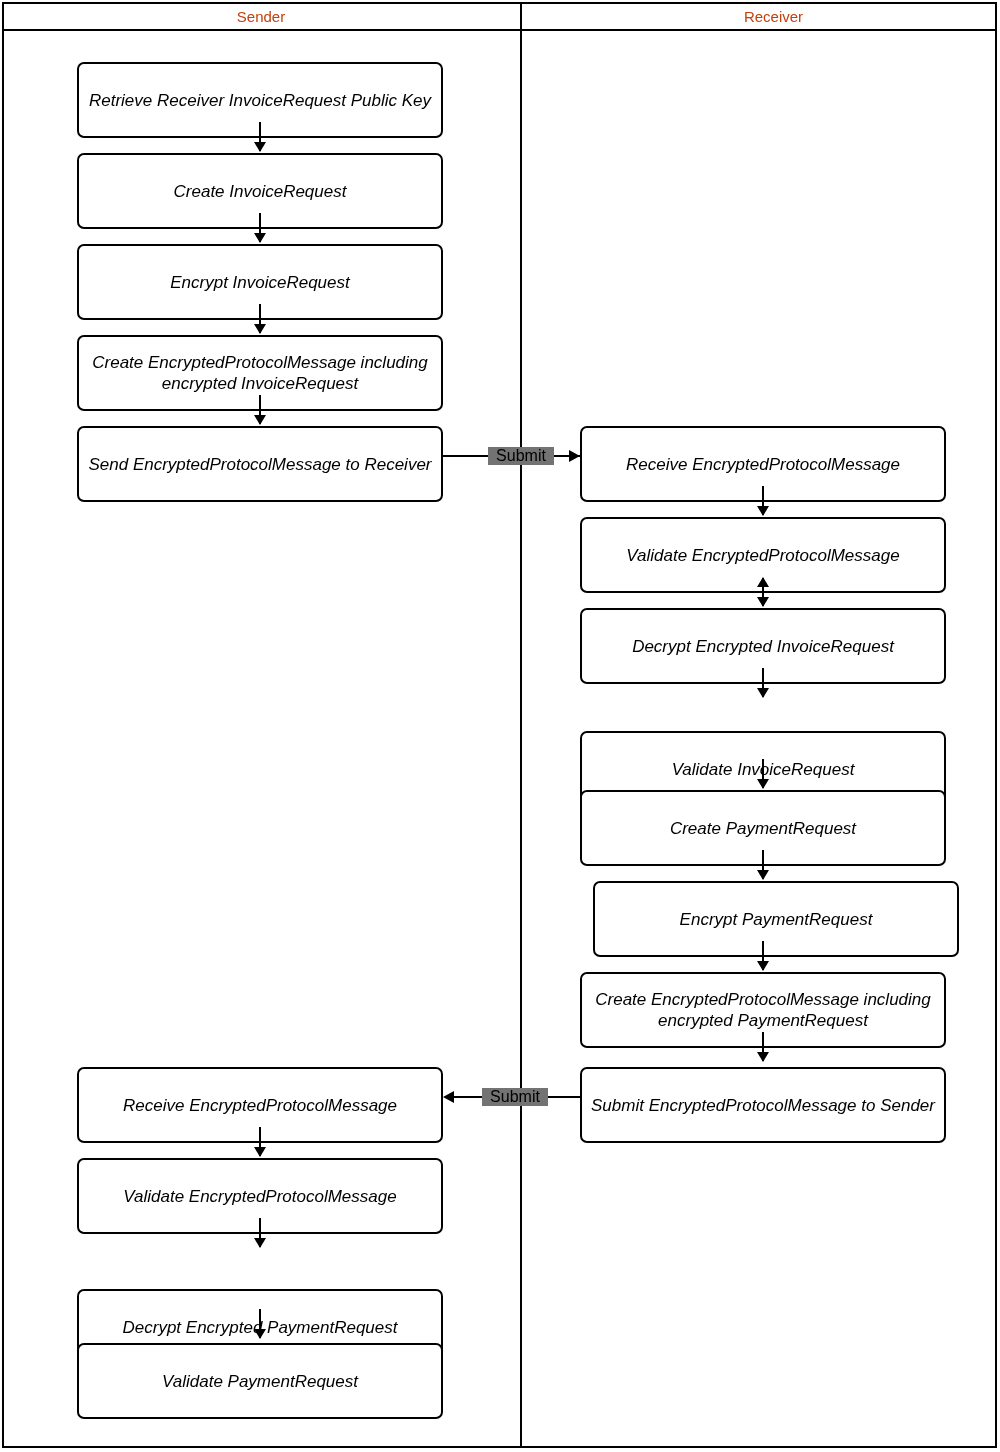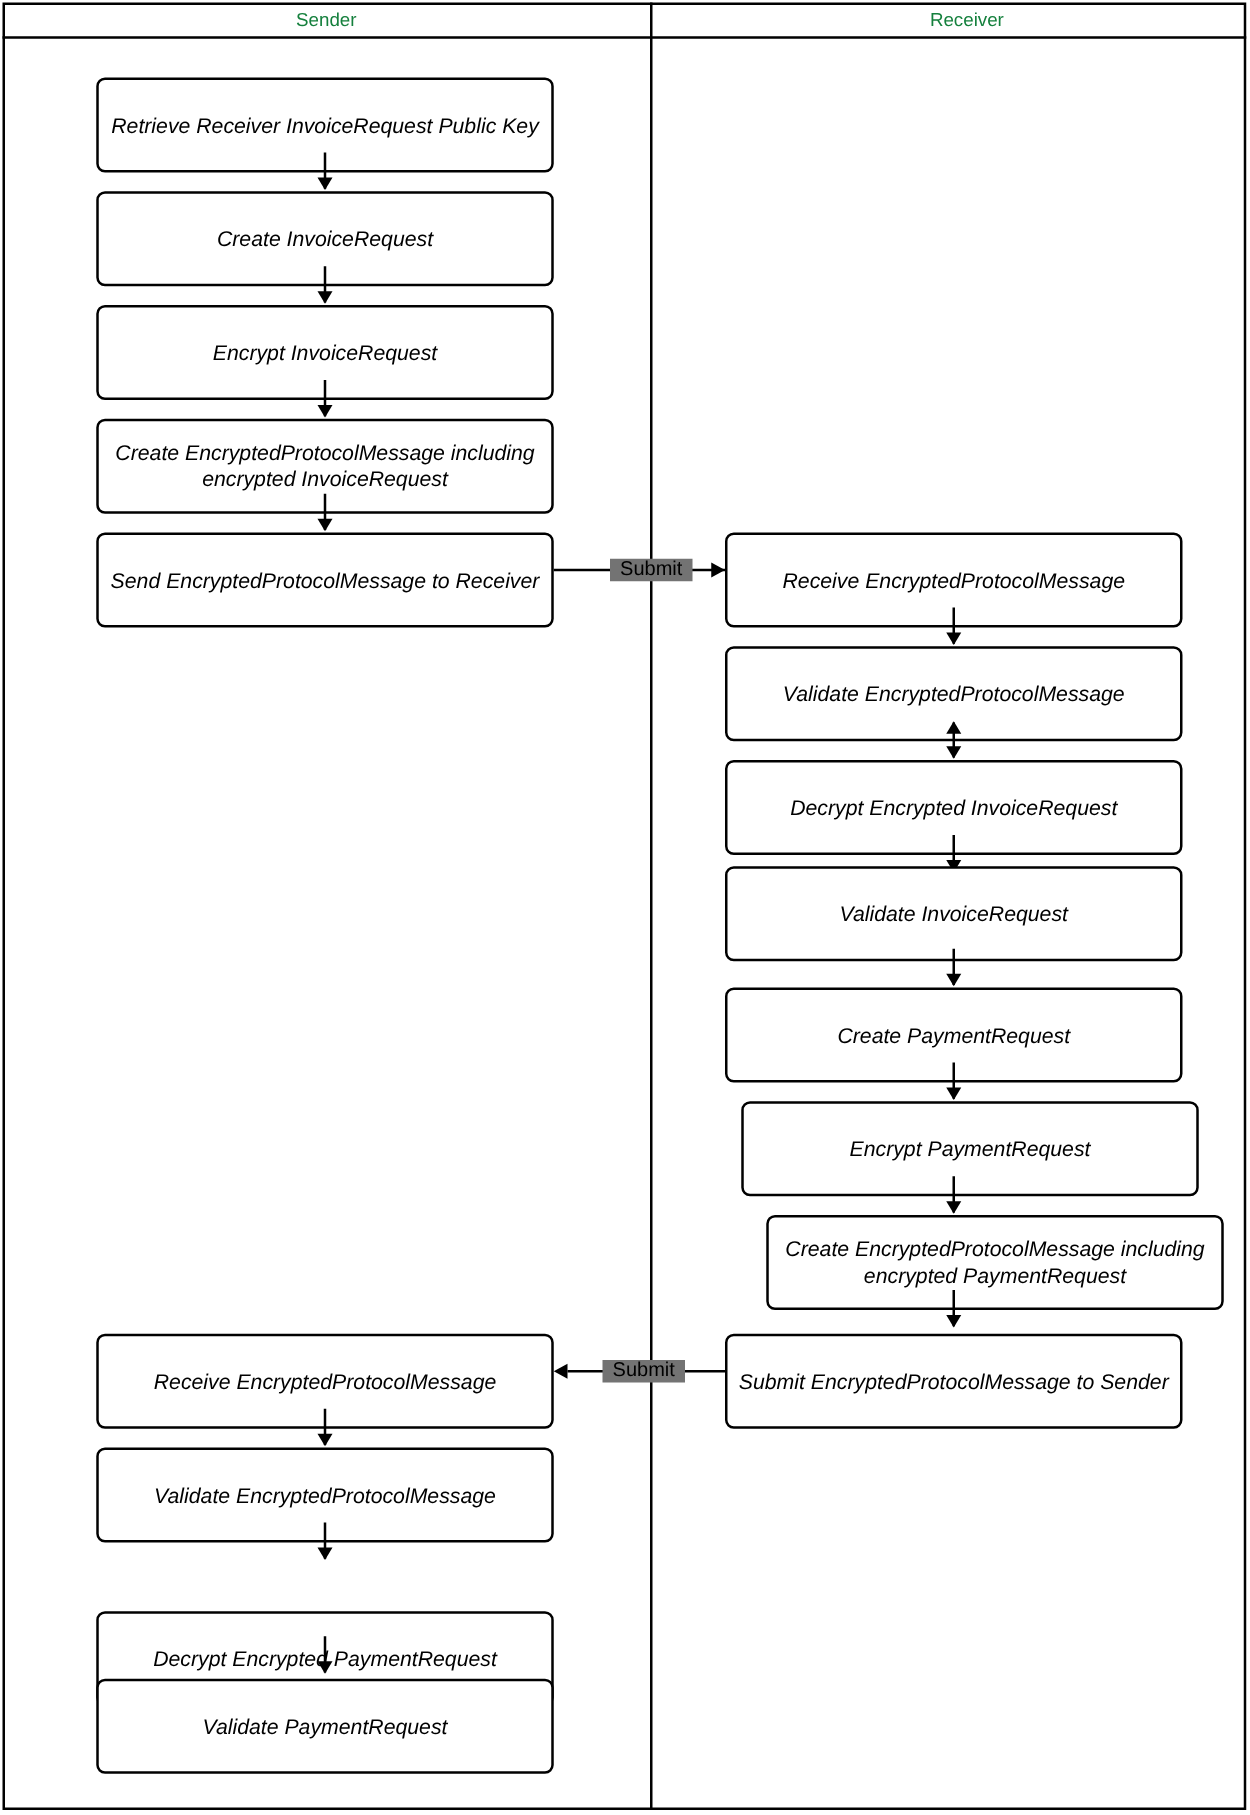--- a/index.html
+++ b/index.html
@@ -47,21 +47,21 @@
     height: 1446px;
     background: #000000;
   }
   .lane-title {
     position: absolute;
     top: 2px;
     height: 29px;
     line-height: 29px;
     text-align: center;
     font-size: 15px;
-    color: #15803d;
+    color: #c2410c;
     white-space: nowrap;
   }
   .lane-title.sender   { left: 2px;   width: 518px; }
   .lane-title.receiver { left: 522px; width: 475px; margin-left: 14px; }
 
   
   .node {
     position: absolute;
     box-sizing: border-box;
     border: 2px solid #000000;
@@ -175,30 +175,30 @@
 
   <div class="node col-right" style="top:426px;">Receive EncryptedProtocolMessage</div>
   <div class="v-arrow" style="left:762px; top:486px; height:29px;"></div>
 
   <div class="node col-right" style="top:517px;">Validate EncryptedProtocolMessage</div>
   <div class="v-arrow bidir" style="left:762px; top:578px; height:28px;"></div>
 
   <div class="node col-right" style="top:608px;">Decrypt Encrypted InvoiceRequest</div>
   <div class="v-arrow" style="left:762px; top:668px; height:29px;"></div>
 
-  <div class="node col-right" style="top:693px;">Validate InvoiceRequest</div>
+  <div class="node col-right" style="top:731px;">Validate InvoiceRequest</div>
   <div class="v-arrow" style="left:762px; top:759px; height:29px;"></div>
 
   <div class="node col-right" style="top:790px;">Create PaymentRequest</div>
   <div class="v-arrow" style="left:762px; top:850px; height:29px;"></div>
 
   <div class="node col-right" style="top:881px;margin-left:13px;">Encrypt PaymentRequest</div>
   <div class="v-arrow" style="left:762px; top:941px; height:29px;"></div>
 
-  <div class="node col-right" style="top:972px;margin-left:33px;">Create EncryptedProtocolMessage including encrypted PaymentRequest</div>
+  <div class="node col-right" style="top:972px;">Create EncryptedProtocolMessage including encrypted PaymentRequest</div>
   <div class="v-arrow" style="left:762px; top:1032px; height:29px;"></div>
 
   <div class="node col-right" style="top:1067px;">Submit EncryptedProtocolMessage to Sender</div>
 
   <div class="h-line" style="left:454px; top:1096px; width:126px;"></div>
   <div class="h-arrow-left" style="left:443px; top:1091px;"></div>
   <div class="edge-label" style="left:482px; top:1088px; width:62px;">Submit</div>
 
   <div class="node col-left" style="top:1067px;">Receive EncryptedProtocolMessage</div>
   <div class="v-arrow" style="left:259px; top:1127px; height:29px;"></div>

